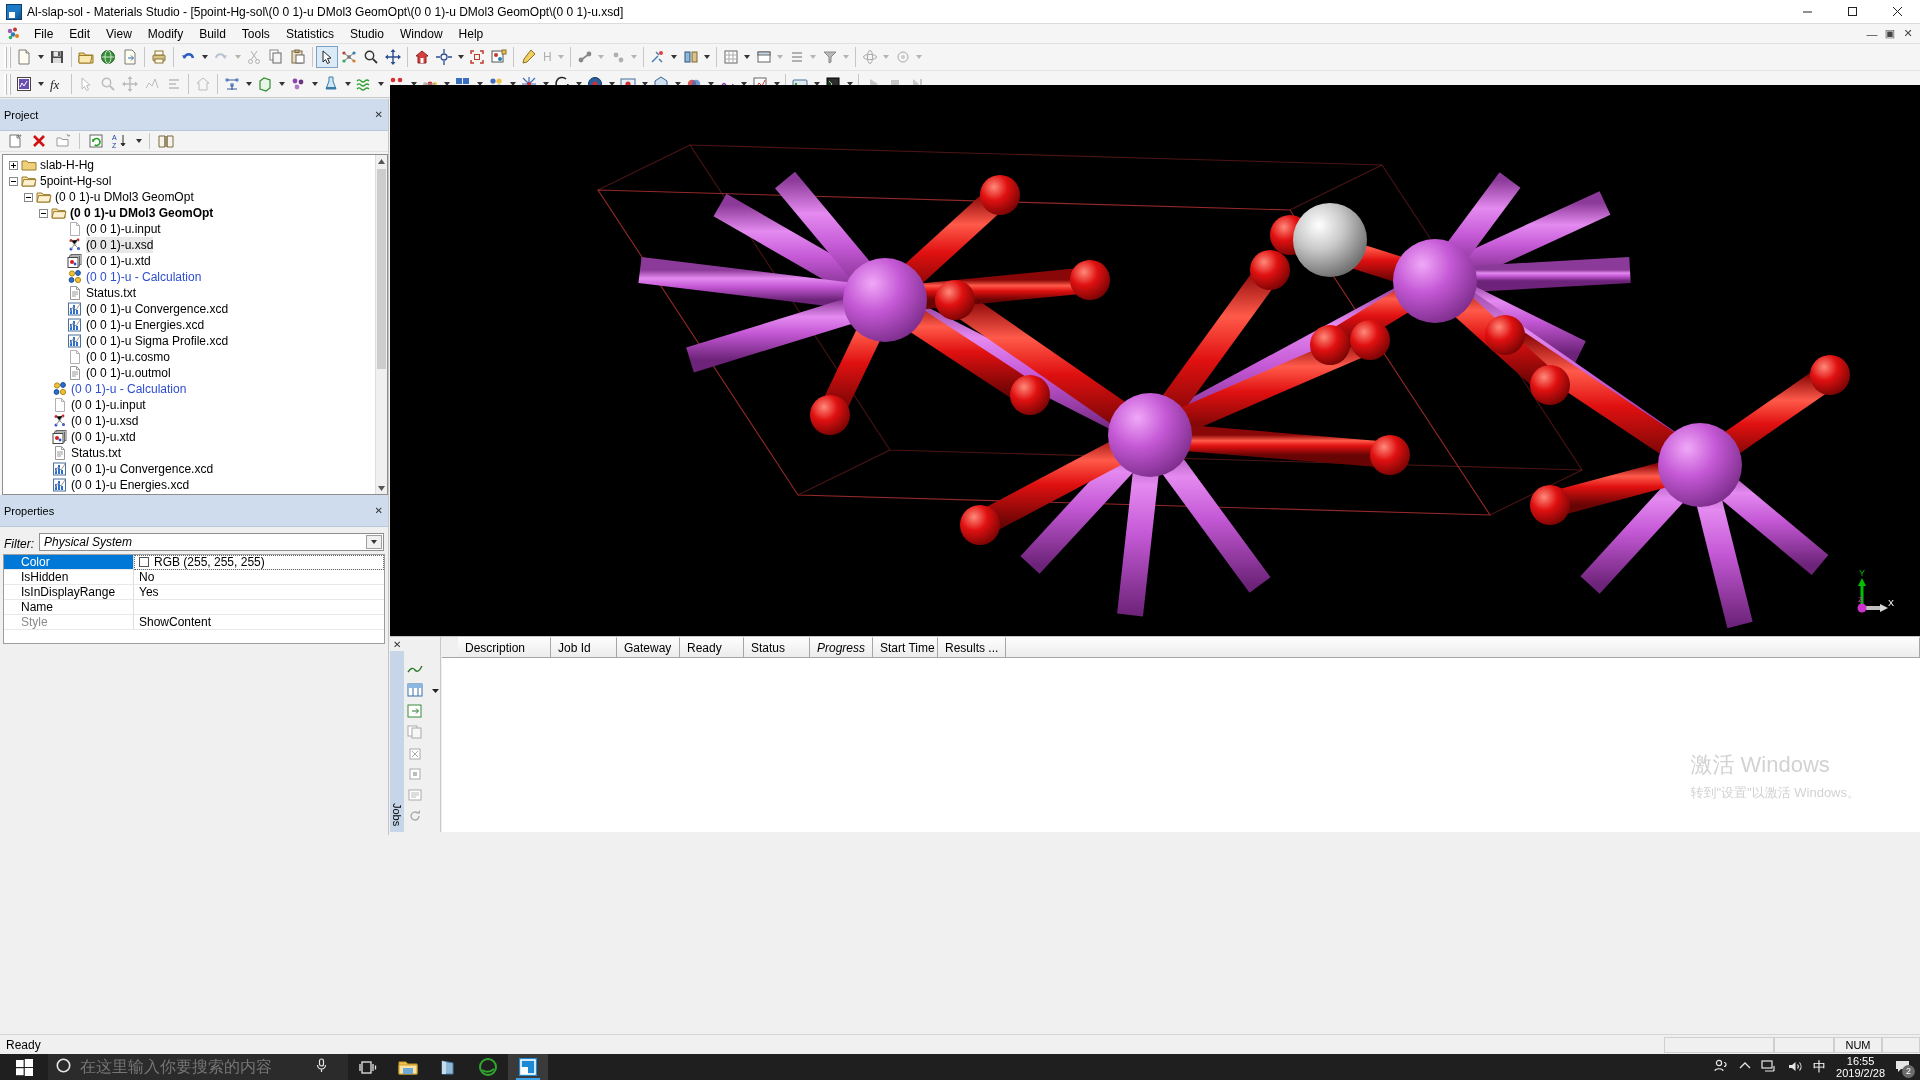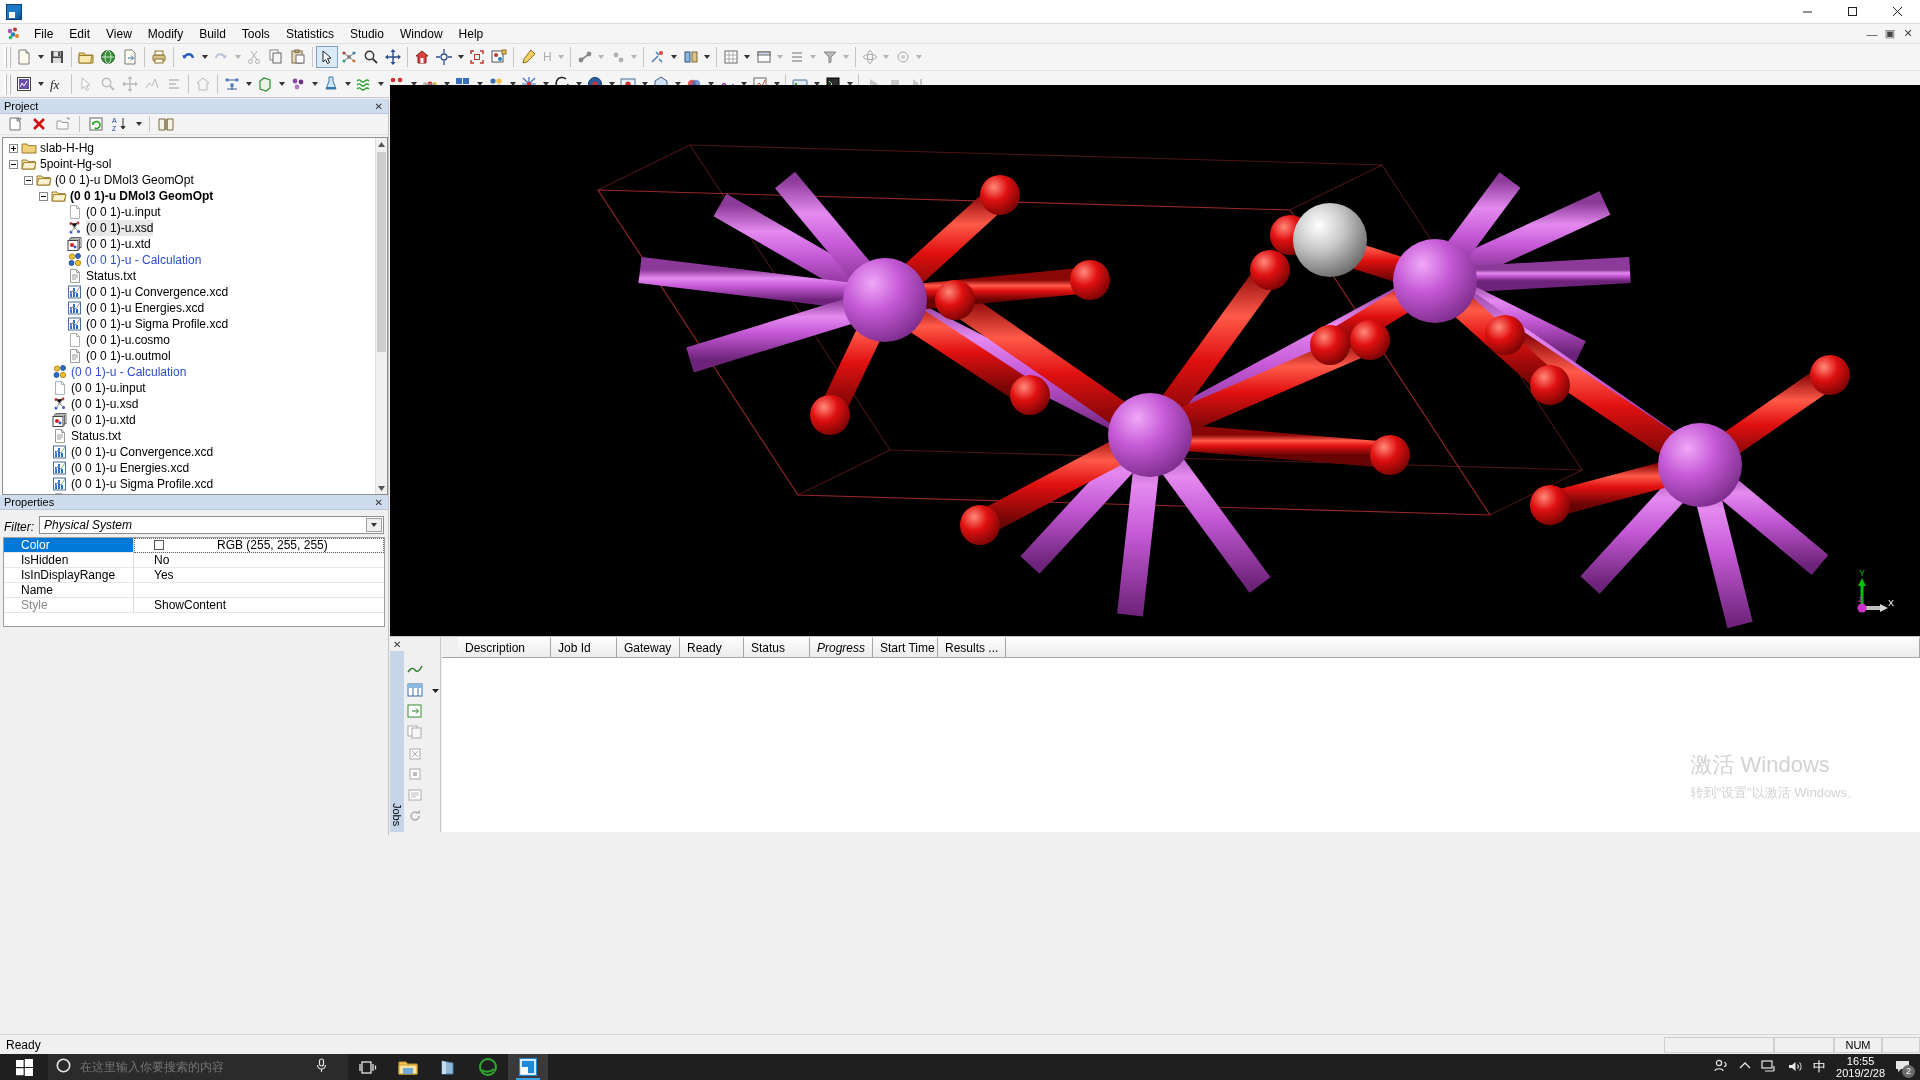--- a/index.html
+++ b/index.html
@@ -70,21 +70,21 @@
   .tbtn.pressed { background:#dbeaf7; border:1px solid #7da2c4; }
   .tarrow { width:11px; height:22px; display:flex; align-items:center; justify-content:center; flex:0 0 auto;}
   .tarrow::after { content:""; border-left:3.5px solid transparent; border-right:3.5px solid transparent;
     border-top:4px solid #333; display:block; }
   .tarrow.dim::after { border-top-color:#b5b5b5; }
   .ico { width:16px; height:16px; display:block; }
   .tlabel { font-size:12px; color:#b0b0b0; padding:0 4px; }
 
   
   .panel-header {
-    height: 15px; background: #cfdced; display:flex; align-items:center;
+    height: 32px; background: #cfdced; display:flex; align-items:center;
     font-size: 11px; color:#000; padding-left:4px; border-bottom:1px solid #b9c7da;
   }
   .panel-header .x { margin-left:auto; margin-right:5px; font-size:10px; color:#333; cursor:pointer;}
 
   #project-panel {
     position:absolute; left:0; top:99px; width:389px; height:396px;
     background:#f4f4f4; border-right:1px solid #c4c4c4;
     display:flex; flex-direction:column;
   }
   .proj-toolbar {
@@ -124,21 +124,21 @@
     flex:1; height:18px; border:1px solid #8e8e8e; background:#fff; display:flex; align-items:center;
     font-size:12px; padding-left:4px; position:relative;
   }
   .combo .drop { position:absolute; right:1px; top:1px; bottom:1px; width:16px; background:#f0f0f0;
     border:1px solid #a0a0a0; display:flex; align-items:center; justify-content:center;}
   .combo .drop::after { content:""; border-left:3.5px solid transparent; border-right:3.5px solid transparent;
     border-top:4px solid #333; }
   .propgrid { margin:0 3px; border:1px solid #9d9d9d; background:#fff; height:90px; }
   .prow { height:15px; display:flex; font-size:12px; line-height:15px; }
   .prow .pname { width:130px; padding-left:17px; border-right:1px solid #ddd; border-bottom:1px solid #e8e8e8; }
-  .prow .pval { flex:1; padding-left:20px; border-bottom:1px solid #e8e8e8; display:flex; align-items:center;gap:48px; }
+  .prow .pval { flex:1; padding-left:5px; border-bottom:1px solid #e8e8e8; display:flex; align-items:center; }
   .prow.sel .pname { background:#0078d7; color:#fff; }
   .prow.sel .pval { outline:1px dotted #666; outline-offset:-1px; }
   .prow .gray { color:#8a8a8a; }
   .swatch { width:10px; height:10px; border:1px solid #555; background:#fff; margin-right:5px; display:inline-block;}
 
   
   #viewport {
     position:absolute; left:390px; top:85px; width:1530px; height:551px;
     background:#000; overflow:hidden;
   }
@@ -178,35 +178,36 @@
     font-size:11px; }
 
   
   #taskbar {
     position:absolute; left:0; top:1054px; width:1920px; height:26px;
     background:#1f1f1f; display:flex; align-items:center; color:#fff;
   }
   .tb-start { width:48px; height:26px; display:flex; align-items:center; justify-content:center;}
   .tb-search { width:300px; height:26px; background:#2b2b2b; display:flex; align-items:center;
     padding:0 8px; gap:7px; }
-  .tb-search input { background:transparent; border:none; outline:none; color:#e6e6e6; font-size:12px;
+  .tb-search input { background:transparent; border:none; outline:none; color:#e6e6e6; font-size:16px;
     font-family:"Liberation Sans", sans-serif; width:230px;}
   .tb-icon { width:40px; height:26px; display:flex; align-items:center; justify-content:center; }
   .tb-icon.active { background:#3a3a3a; position:relative;}
   .tb-icon.active::after { content:""; position:absolute; left:8px; right:8px; bottom:0; height:2px; background:#3ea2e8;}
   .tb-right { margin-left:auto; display:flex; align-items:center; gap:10px; padding-right:8px; font-size:11px;}
   .tb-clock { text-align:center; line-height:12px; font-size:11px; }
 </style>
 </head>
 <body>
 
 <div id="app">
 
   <div class="titlebar">
     <div class="title-icon"></div>
+    <div class="title-text">Al-slap-sol - Materials Studio - [5point-Hg-sol\(0 0 1)-u DMol3 GeomOpt\(0 0 1)-u DMol3 GeomOpt\(0 0 1)-u.xsd]</div>
     <div class="win-buttons">
       <div class="win-btn">
         <svg width="11" height="11" viewBox="0 0 11 11">
             <line x1="1" y1="6" x2="10" y2="6" stroke="#222" stroke-width="1"></line>
           </svg>
       </div>
       <div class="win-btn">
         <svg width="11" height="11" viewBox="0 0 11 11">
             <rect x="1.5" y="1.5" width="8" height="8" fill="none" stroke="#222" stroke-width="1"></rect>
           </svg>

